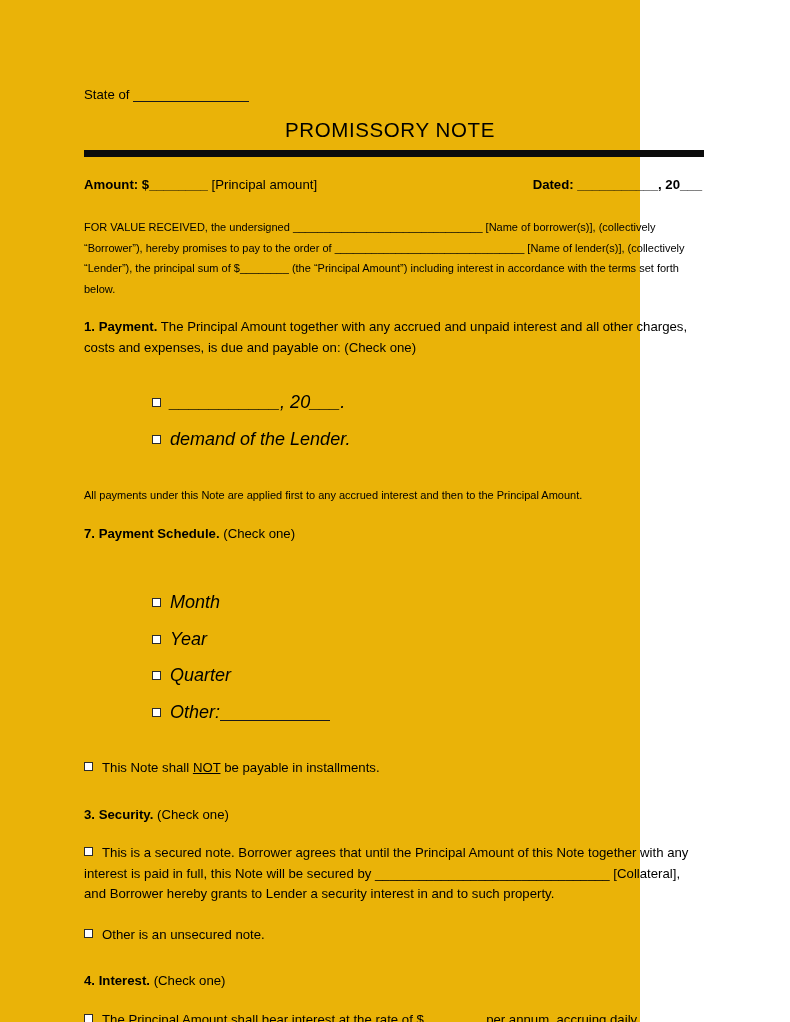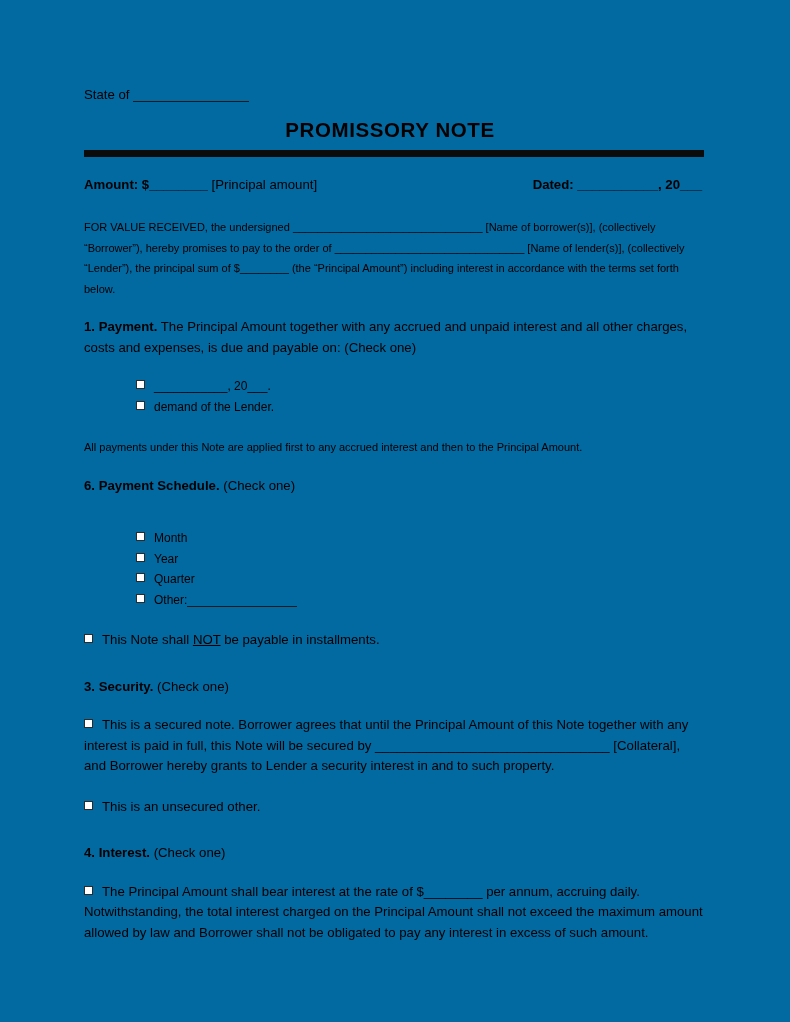--- a/index.html
+++ b/index.html
@@ -9,23 +9,23 @@
   }
   body {
     width: 790px;
     height: 1022px;
     font-family: "Liberation Sans", sans-serif;
     color: #000000;
     -webkit-font-smoothing: antialiased;
   }
   .page {
     position: relative;
-    width: 790px;
+    width: 640px;
     height: 1022px;
-    background: #0369a1;
+    background: #eab308;
     box-sizing: border-box;
     padding: 0;
   }
   .content {
     position: absolute;
     left: 84px;
     top: 86px;
     width: 620px;
   }
 
@@ -40,21 +40,21 @@
     display: inline-block;
     border-bottom: 1.4px solid #1a1a1a;
     vertical-align: -3px;
   }
   .rule-state { width: 116px; }
   .rule-other { width: 110px; }
 
   .doc-title {
     text-align: center;
     font-size: 20.5px;
-    font-weight: bold;
+    font-weight: normal;
     letter-spacing: 0.6px;
     margin: 0 0 8px 0;
     padding-right: 8px;
   }
   .title-rule {
     height: 7px;
     background: #0b0b0b;
     margin: 0 0 20px 0;
     width: 100%;
   }
@@ -93,24 +93,25 @@
   .cb {
     display: inline-block;
     width: 9px;
     height: 9px;
     border: 1.2px solid #2b2b2b;
     background: #ffffff;
     vertical-align: 1px;
     box-sizing: border-box;
   }
   .chk-row {
-    font-size: 12px;
-    line-height: 20.5px;
-    margin: 0;
+    font-size: 18px;
+    line-height: 20.5px;
+    margin: 16px;
     display: block;
+    font-style: italic;
   }
   .chk-row .cb { margin-right: 9px; }
   .indent-2 { padding-left: 52px; }
 
   .hang {
     font-size: 13.2px;
     line-height: 20.5px;
     margin: 0;
   }
   .hang .cb { margin-right: 9px; }
@@ -151,21 +152,21 @@
     </div>
     <div class="chk-row indent-2">
       <span class="cb"></span><span>demand of the Lender.</span>
     </div>
 
     <div class="spacer-md"></div>
 
     <p class="body">All payments under this Note are applied first to any accrued interest and then to the Principal Amount.</p>
 
     <div class="section-head">
-      <span class="num">6. Payment Schedule.</span><span class="hint"> (Check one)</span>
+      <span class="num">7. Payment Schedule.</span><span class="hint"> (Check one)</span>
     </div>
 
     <div class="spacer-sm"></div>
 
 
     <div class="spacer-sm"></div>
 
     <div class="chk-row indent-2">
       <span class="cb"></span><span>Month</span>
     </div>
@@ -193,21 +194,21 @@
 
     <div class="spacer-sm"></div>
 
     <p class="hang">
       <span class="cb"></span><span>This is a secured note. Borrower agrees that until the Principal Amount of this Note together with any interest is paid in full, this Note will be secured by ________________________________ [Collateral], and Borrower hereby grants to Lender a security interest in and to such property.</span>
     </p>
 
     <div class="spacer-md"></div>
 
     <p class="hang">
-      <span class="cb"></span><span>This is an unsecured other.</span>
+      <span class="cb"></span><span>Other is an unsecured note.</span>
     </p>
 
     <div class="spacer-lg"></div>
 
     <div class="section-head">
       <span class="num">4. Interest.</span><span class="hint"> (Check one)</span>
     </div>
 
     <div class="spacer-sm"></div>
 

